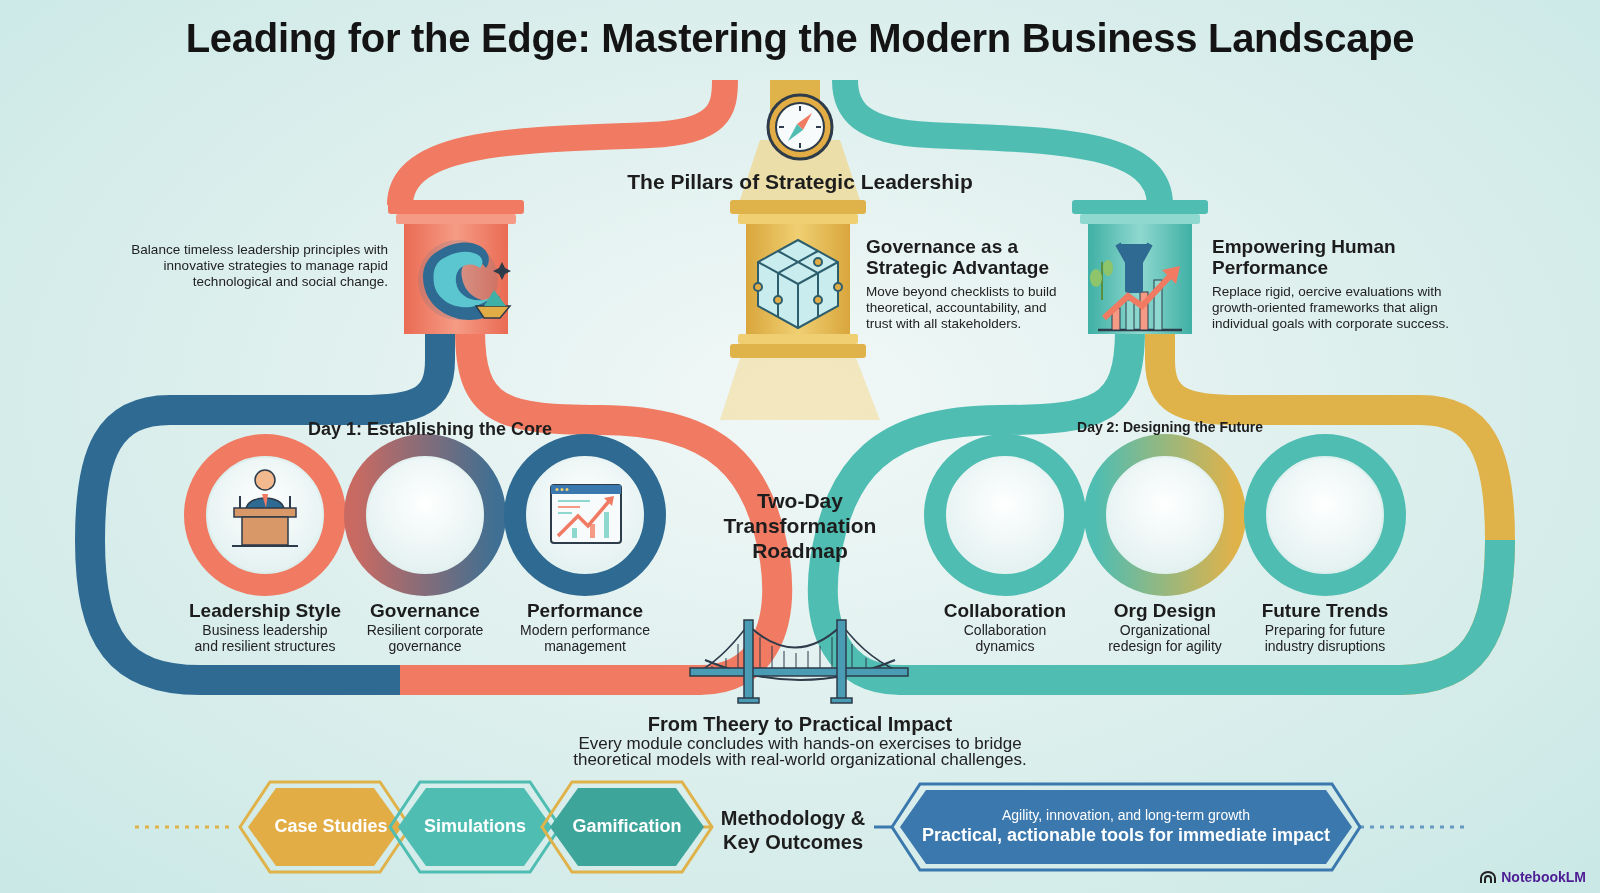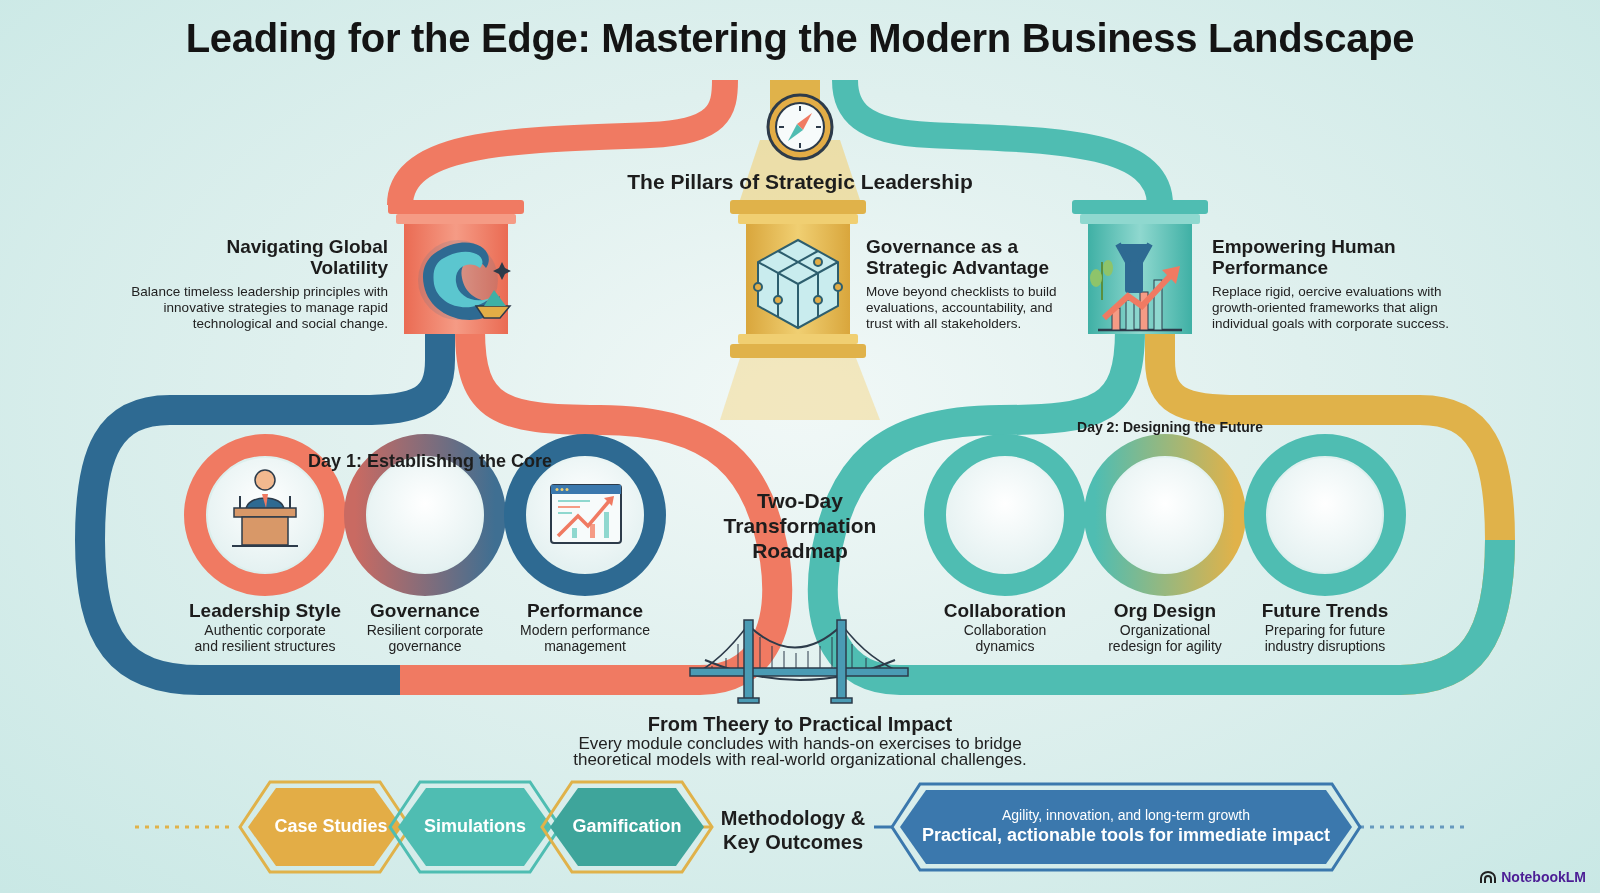--- a/index.html
+++ b/index.html
@@ -232,67 +232,63 @@
     <path d="M892 827 L920 784 L1332 784 L1360 827 L1332 870 L920 870 Z" fill="none" stroke="#3b78ad" stroke-width="3"></path>
     <path d="M900 827 L926 790 L1326 790 L1352 827 L1326 864 L926 864 Z" fill="#3b78ad"></path>
   </g>
 </svg>
 
 <div class="title">Leading for the Edge: Mastering the Modern Business Landscape</div>
 
 <div class="abs section-heading" style="left:560px; top:170px; width:480px; text-align:center; font-size:21px;">The Pillars of Strategic Leadership</div>
 
 <div class="abs right" style="left:110px; top:236px; width:278px;">
-  <div class="pillar-title">
-    <div>Navigating Global</div>
-    <div>Volatility</div>
-  </div>
   <div class="pillar-desc">
     <div>Balance timeless leadership principles with</div>
     <div>innovative strategies to manage rapid</div>
     <div>technological and social change.</div>
   </div>
 </div>
 
 <div class="abs" style="left:866px; top:236px; width:230px;">
   <div class="pillar-title">
     <div>Governance as a</div>
     <div>Strategic Advantage</div>
   </div>
   <div class="pillar-desc">
     <div>Move beyond checklists to build</div>
-    <div>evaluations, accountability, and</div>
+    <div>theoretical, accountability, and</div>
     <div>trust with all stakeholders.</div>
   </div>
 </div>
 
 <div class="abs" style="left:1212px; top:236px; width:280px;">
   <div class="pillar-title">
     <div>Empowering Human</div>
     <div>Performance</div>
   </div>
   <div class="pillar-desc">
     <div>Replace rigid, oercive evaluations with</div>
     <div>growth-oriented frameworks that align</div>
     <div>individual goals with corporate success.</div>
   </div>
 </div>
 
-<div class="abs section-heading" style="left:270px; top:419px; width:320px; text-align:center; font-size:18px;margin-top:32px;">Day 1: Establishing the Core</div>
+<div class="abs section-heading" style="left:270px; top:419px; width:320px; text-align:center; font-size:18px;">Day 1: Establishing the Core</div>
 <div class="abs section-heading" style="left:1010px; top:419px; width:320px; text-align:center; font-size:14px;">Day 2: Designing the Future</div>
 
 <div class="abs section-heading" style="left:700px; top:488px; width:200px; text-align:center; font-size:21px; line-height:25px;">
   <div>Two-Day</div>
   <div>Transformation</div>
   <div>Roadmap</div>
 </div>
 
 <div class="module-label" style="left:180px; top:600px;">
   <div class="t">Leadership Style</div>
-  <div class="d">Authentic corporate</div>
+  <div class="d">Business leadership</div>
   <div class="d">and resilient structures</div>
 </div>
 <div class="module-label" style="left:340px; top:600px;">
   <div class="t">Governance</div>
   <div class="d">Resilient corporate</div>
   <div class="d">governance</div>
 </div>
 <div class="module-label" style="left:500px; top:600px;">
   <div class="t">Performance</div>
   <div class="d">Modern performance</div>

